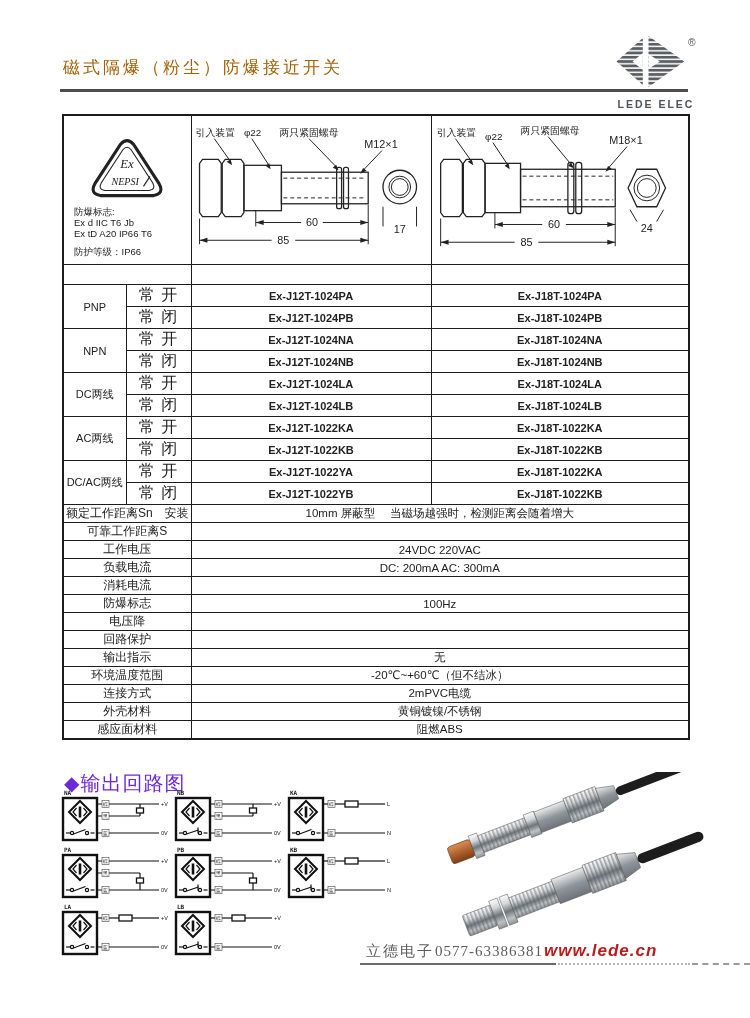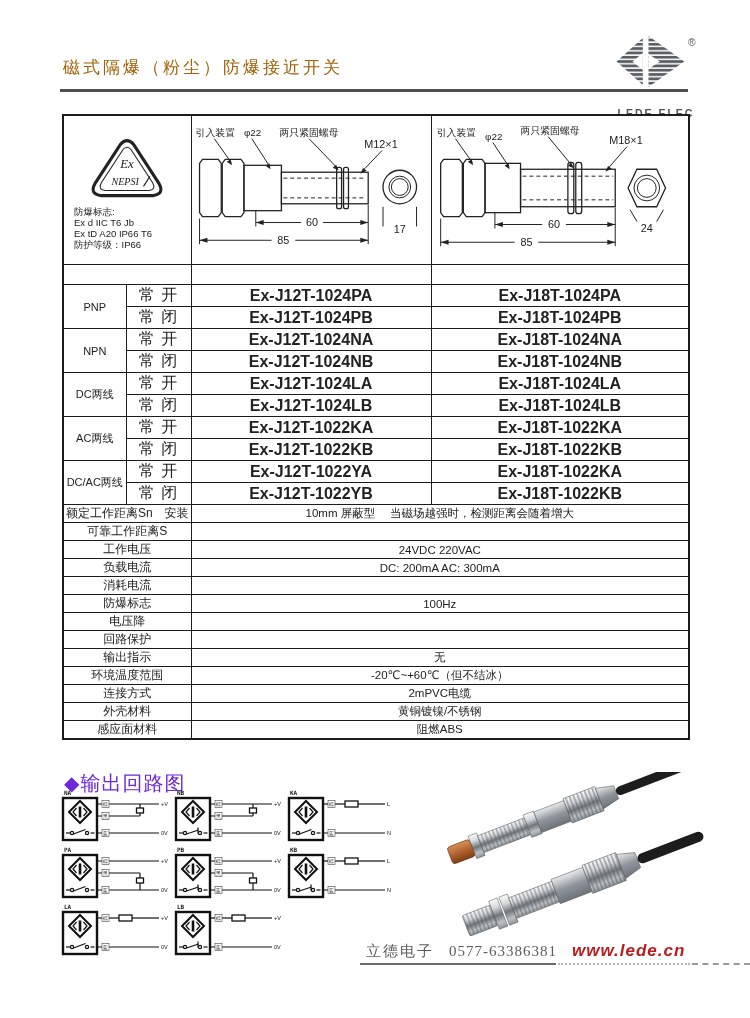--- a/index.html
+++ b/index.html
@@ -2,40 +2,40 @@
 <html><head>
 <meta charset="utf-8">
 <style>
   html,body{margin:0;padding:0;background:#fff;}
   .page{position:relative;width:750px;height:1018px;background:#fff;overflow:hidden;
         font-family:"Liberation Sans","DejaVu Sans",sans-serif;color:#222;}
   
   .title{position:absolute;left:63px;top:56px;font-family:"Liberation Serif","DejaVu Serif",serif;
          font-size:17px;color:#a16207;letter-spacing:3px;font-weight:500;}
   .logo-wrap{position:absolute;left:606px;top:34px;width:100px;text-align:center;}
-  .logo-text{font-size:10.5px;font-weight:bold;letter-spacing:2px;color:#4e5358;margin-top:14px;}
+  .logo-text{font-size:10.5px;font-weight:bold;letter-spacing:2px;color:#4e5358;margin-top:5px;}
   .header-rule{position:absolute;left:60px;top:89px;width:628px;height:3px;background:#4d4d4d;}
   
   table.spec{position:absolute;left:62px;top:114px;border-collapse:collapse;table-layout:fixed;
              border:2px solid #1c1c1c;background:#fff;}
   table.spec td{border:1px solid #1c1c1c;text-align:center;padding:0;overflow:hidden;}
   tr.row-draw{height:146px;}
   tr.row-sep{height:20px;}
   tr.model-row{height:21px;}
   tr.spec-row{height:15px;}
   td.cat{font-size:11px;}
   td.contact{font-size:16px;letter-spacing:1px;}
-  td.model{font-weight:bold;font-size:16px;margin-left:28px;}
+  td.model{font-weight:bold;font-size:11px;margin-left:28px;}
   td.spec-label{text-align:left;padding-left:7px;font-size:12px;}
   td.spec-value{font-size:11.5px;}
   td.cell-cert{vertical-align:top;}
   .cert-inner{display:flex;flex-direction:column;align-items:center;padding-top:20px;}
   .cert-text{align-self:flex-start;text-align:left;margin-left:10px;margin-top:4px;
              font-size:9.5px;line-height:11px;color:#222;}
-  .cert-ip{}
+  .cert-ip{margin-top:7px;}
   
   .dln{stroke:#222;stroke-width:1.3;fill:none;}
   .dthin{stroke:#222;stroke-width:1;fill:none;}
   .ddash{stroke:#222;stroke-width:1;stroke-dasharray:4 3;fill:none;}
   .dtxt{font-size:10px;fill:#222;}
   .dtxt2{font-size:11px;fill:#222;}
   .ahead{fill:#222;stroke:none;}
   .nep-o{fill:none;stroke:#222;stroke-width:3.4;}
   .nep-i{fill:none;stroke:#222;stroke-width:1.2;}
   .nep-ex{font-family:"Liberation Serif","DejaVu Serif",serif;font-style:italic;font-size:14px;fill:#222;}
@@ -50,21 +50,21 @@
   .cln1{stroke:#111;stroke-width:1.2;fill:none;}
   .cln2{stroke:#111;stroke-width:2;fill:none;}
   .cbar{stroke:#111;stroke-width:2.6;}
   .cnode{fill:#fff;stroke:#111;stroke-width:1.2;}
   .cload{fill:none;stroke:#111;stroke-width:1.3;}
   .wlb{fill:#fff;stroke:#444;stroke-width:.6;}
   .wlt{font-size:4.8px;text-anchor:middle;fill:#111;}
   .cterm{font-size:5.5px;fill:#111;}
   .photo{position:absolute;left:428px;top:772px;}
   
-  .footer-text{position:absolute;left:366px;top:941px;display:flex;gap:15px;align-items:baseline;}
+  .footer-text{position:absolute;left:366px;top:941px;display:flex;gap:1px;align-items:baseline;}
   .f-company{font-family:"Liberation Serif","DejaVu Serif",serif;font-size:15px;color:#5c5c5c;letter-spacing:2px;}
   .f-phone{font-family:"Liberation Serif","DejaVu Serif",serif;font-size:15px;color:#5c5c5c;letter-spacing:1px;text-align:right;}
   .f-site{font-size:17px;font-weight:bold;font-style:italic;color:#b91c1c;letter-spacing:1px;}
   .f-line-solid{position:absolute;left:360px;top:963px;width:196px;border-bottom:2px solid #6b6b6b;}
   .f-line-dot{position:absolute;left:558px;top:963px;width:132px;border-bottom:2px dotted #b5b5b5;}
   .f-line-dash{position:absolute;left:692px;top:963px;width:58px;border-bottom:2px dashed #9a9a9a;}
 </style>
 </head>
 <body>
 

